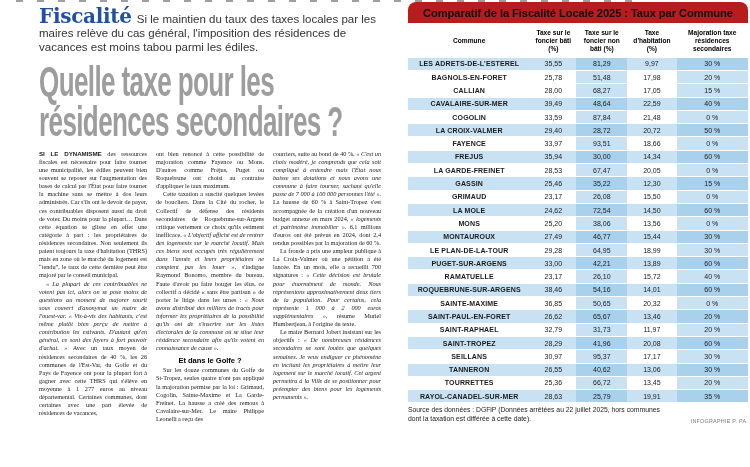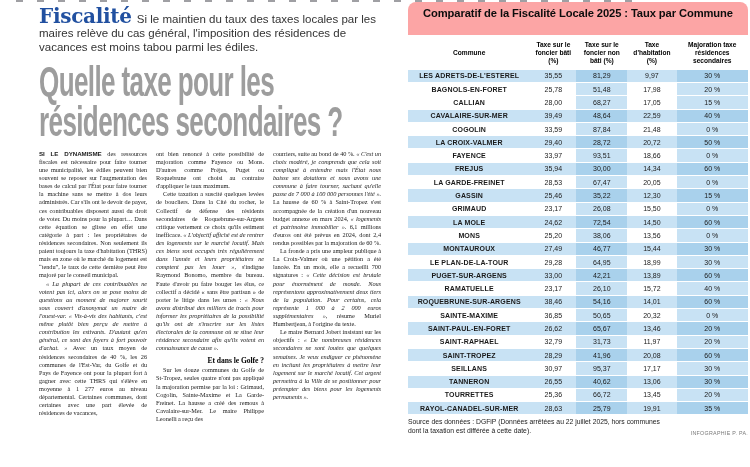--- a/index.html
+++ b/index.html
@@ -33,27 +33,27 @@
   .cols{display:flex;gap:9px;margin-top:8px;height:298px;overflow:hidden;}
   .col{
     flex:1;font-family:"Liberation Serif",serif;font-size:6.3px;
     line-height:1.29;text-align:justify;color:#1b1b1b;letter-spacing:-.05px;
   }
   .col p{margin:0;}
   .col p.indent{text-indent:7px;}
   .col .it{font-style:italic;}
   .col .lead{font-weight:bold;font-family:"Liberation Sans",sans-serif;font-size:6.2px;}
   .subhead{
-    font-family:Liberation Serif, serif;font-weight:bold;font-size:7.6px;
-    margin:3px 0 1px 0;color:#000;text-align:right;
+    font-family:Liberation Sans, sans-serif;font-weight:bold;font-size:7.6px;
+    margin:3px 0 1px 0;color:#000;text-align:center;
   }
   
   .panel{position:absolute;left:408px;top:2px;width:340px;}
   .panel-title{
-    background:#fca5a5;border-radius:8px 8px 0 0;padding:5px 6px 16px 6px;
+    background:#b91c1c;border-radius:8px 8px 0 0;padding:5px 6px 4px 6px;
     font-weight:bold;font-size:11.2px;letter-spacing:-.1px;text-align:center;color:#0d0d0d;
   }
   table.tax{width:100%;border-collapse:separate;border-spacing:0 1px;margin-top:1px;}
   table.tax th{
     font-size:6.6px;font-weight:bold;text-align:center;vertical-align:middle;
     padding:4px 1px 3px 1px;line-height:1.25;color:#000;background:#fff;
   }
   table.tax th.commune-h{width:36%;}
   table.tax td{
     height:12.3px;font-size:7px;text-align:center;padding:0 2px;color:#1a1a1a;

